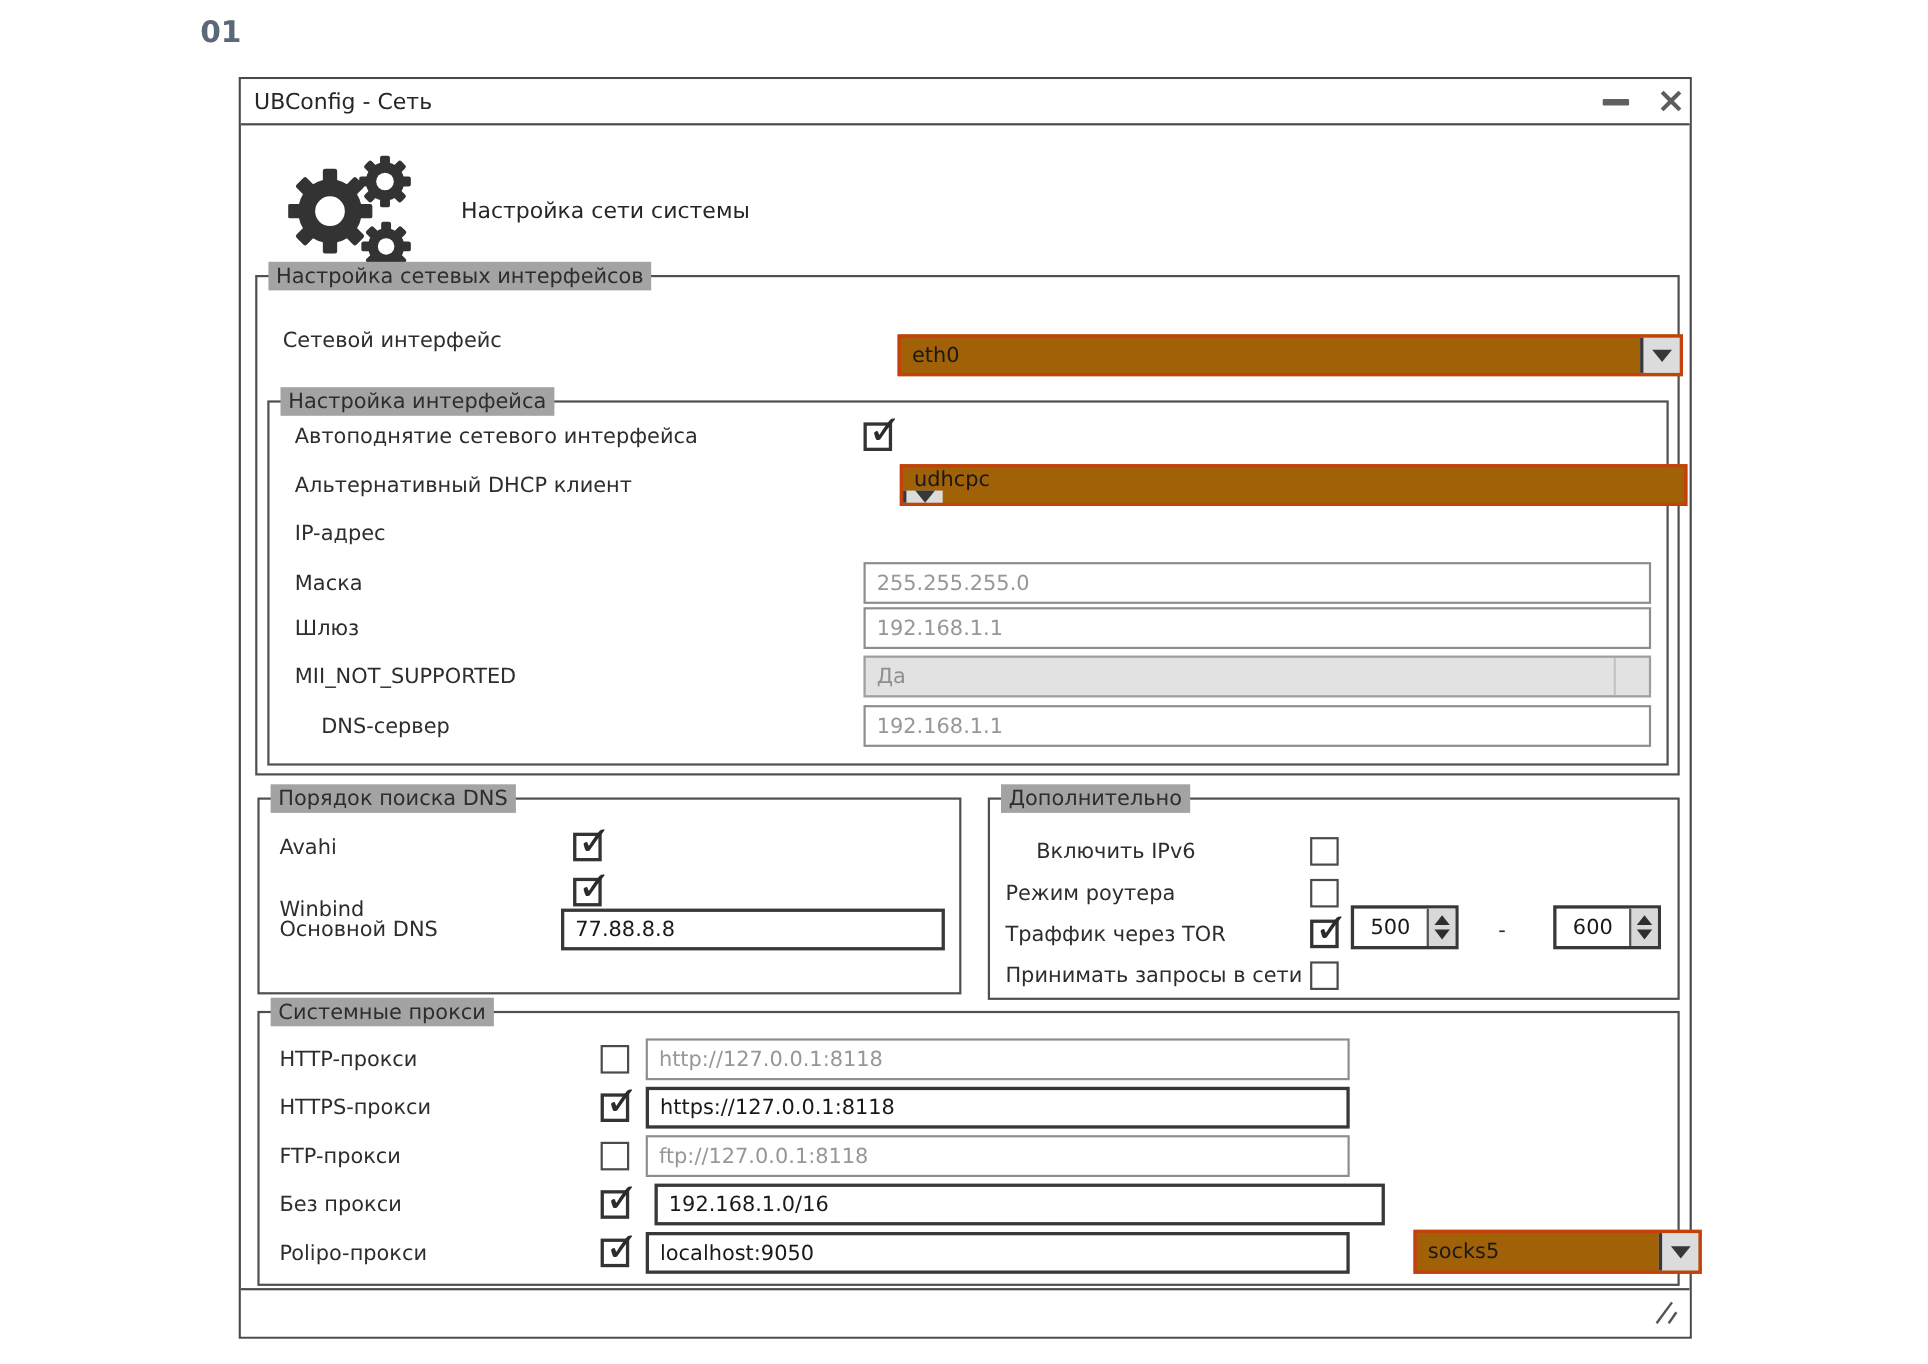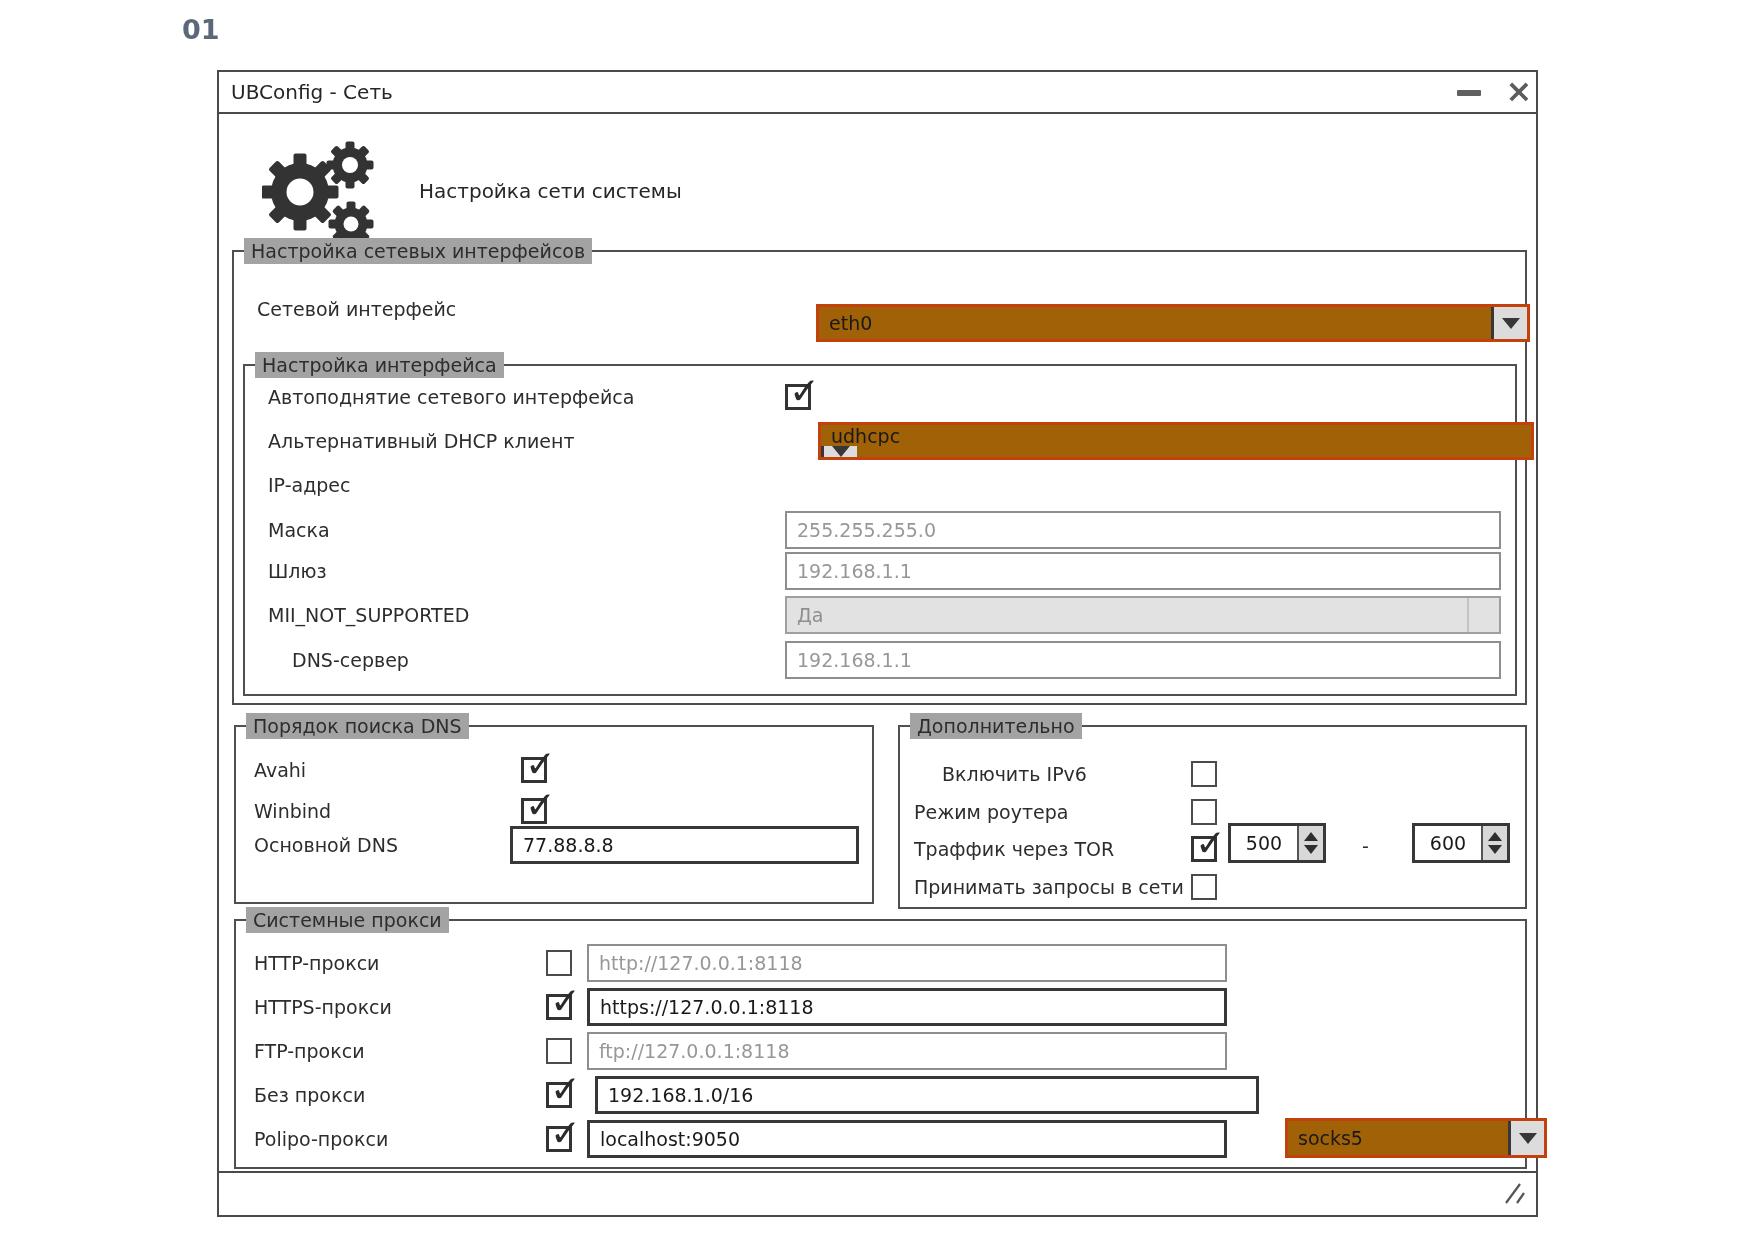--- a/index.html
+++ b/index.html
@@ -138,21 +138,21 @@
         <div class="field" style="left:540px;top:275px;width:716px;">192.168.1.1</div>
       </div>
     </div>
 
     <div class="group" style="left:15px;top:653px;width:640px;height:179px;">
       <span class="glabel">Порядок поиска DNS</span>
 
       <div class="lbl" style="left:18px;top:30px;">Avahi</div>
       <div class="cb checked" style="left:285px;top:30px;"></div>
 
-      <div class="lbl" style="left:18px;top:71px;text-align:center;">Winbind</div>
+      <div class="lbl" style="left:18px;top:87px;text-align:center;">Winbind</div>
       <div class="cb checked" style="left:285px;top:71px;"></div>
 
       <div class="lbl" style="left:18px;top:105px;">Основной DNS</div>
       <div class="field filled" style="left:274px;top:99px;width:349px;">77.88.8.8</div>
     </div>
 
     <div class="group" style="left:679px;top:653px;width:629px;height:184px;">
       <span class="glabel">Дополнительно</span>
 
       <div class="lbl" style="left:14px;top:34px;margin-left:28px;">Включить IPv6</div>

